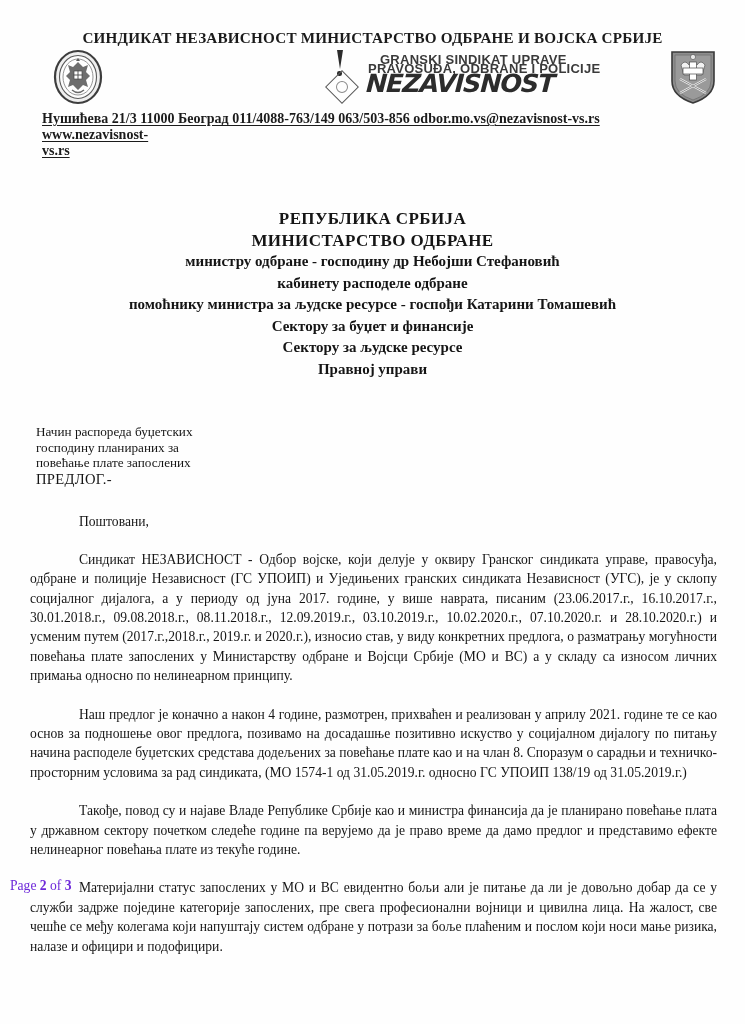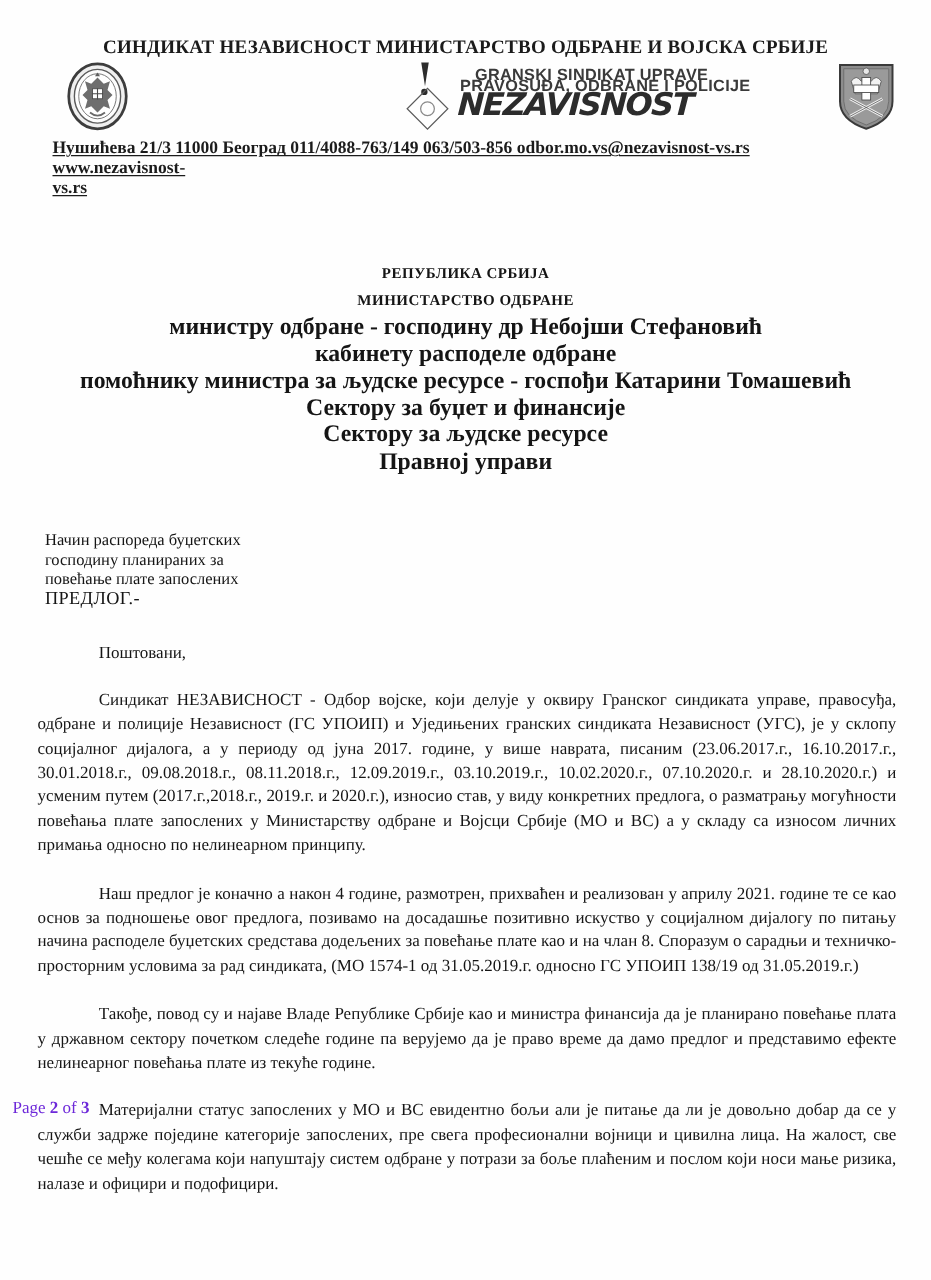--- a/index.html
+++ b/index.html
@@ -145,26 +145,26 @@
     text-underline-offset: 2px;
   }
 
   
   .addressee {
     text-align: center;
     margin-top: 33px;
     line-height: 21.5px;
   }
   .addressee .big {
-    font-size: 12px;
+    font-size: 17px;
     font-weight: bold;
     letter-spacing: 0.4px;
   }
   .addressee .mid {
-    font-size: 19px;
+    font-size: 15px;
     font-weight: bold;
   }
 
   
   .subject {
     margin: 44px 0 0 36px;
     font-size: 13.2px;
     line-height: 15.6px;
     width: 300px;
   }

